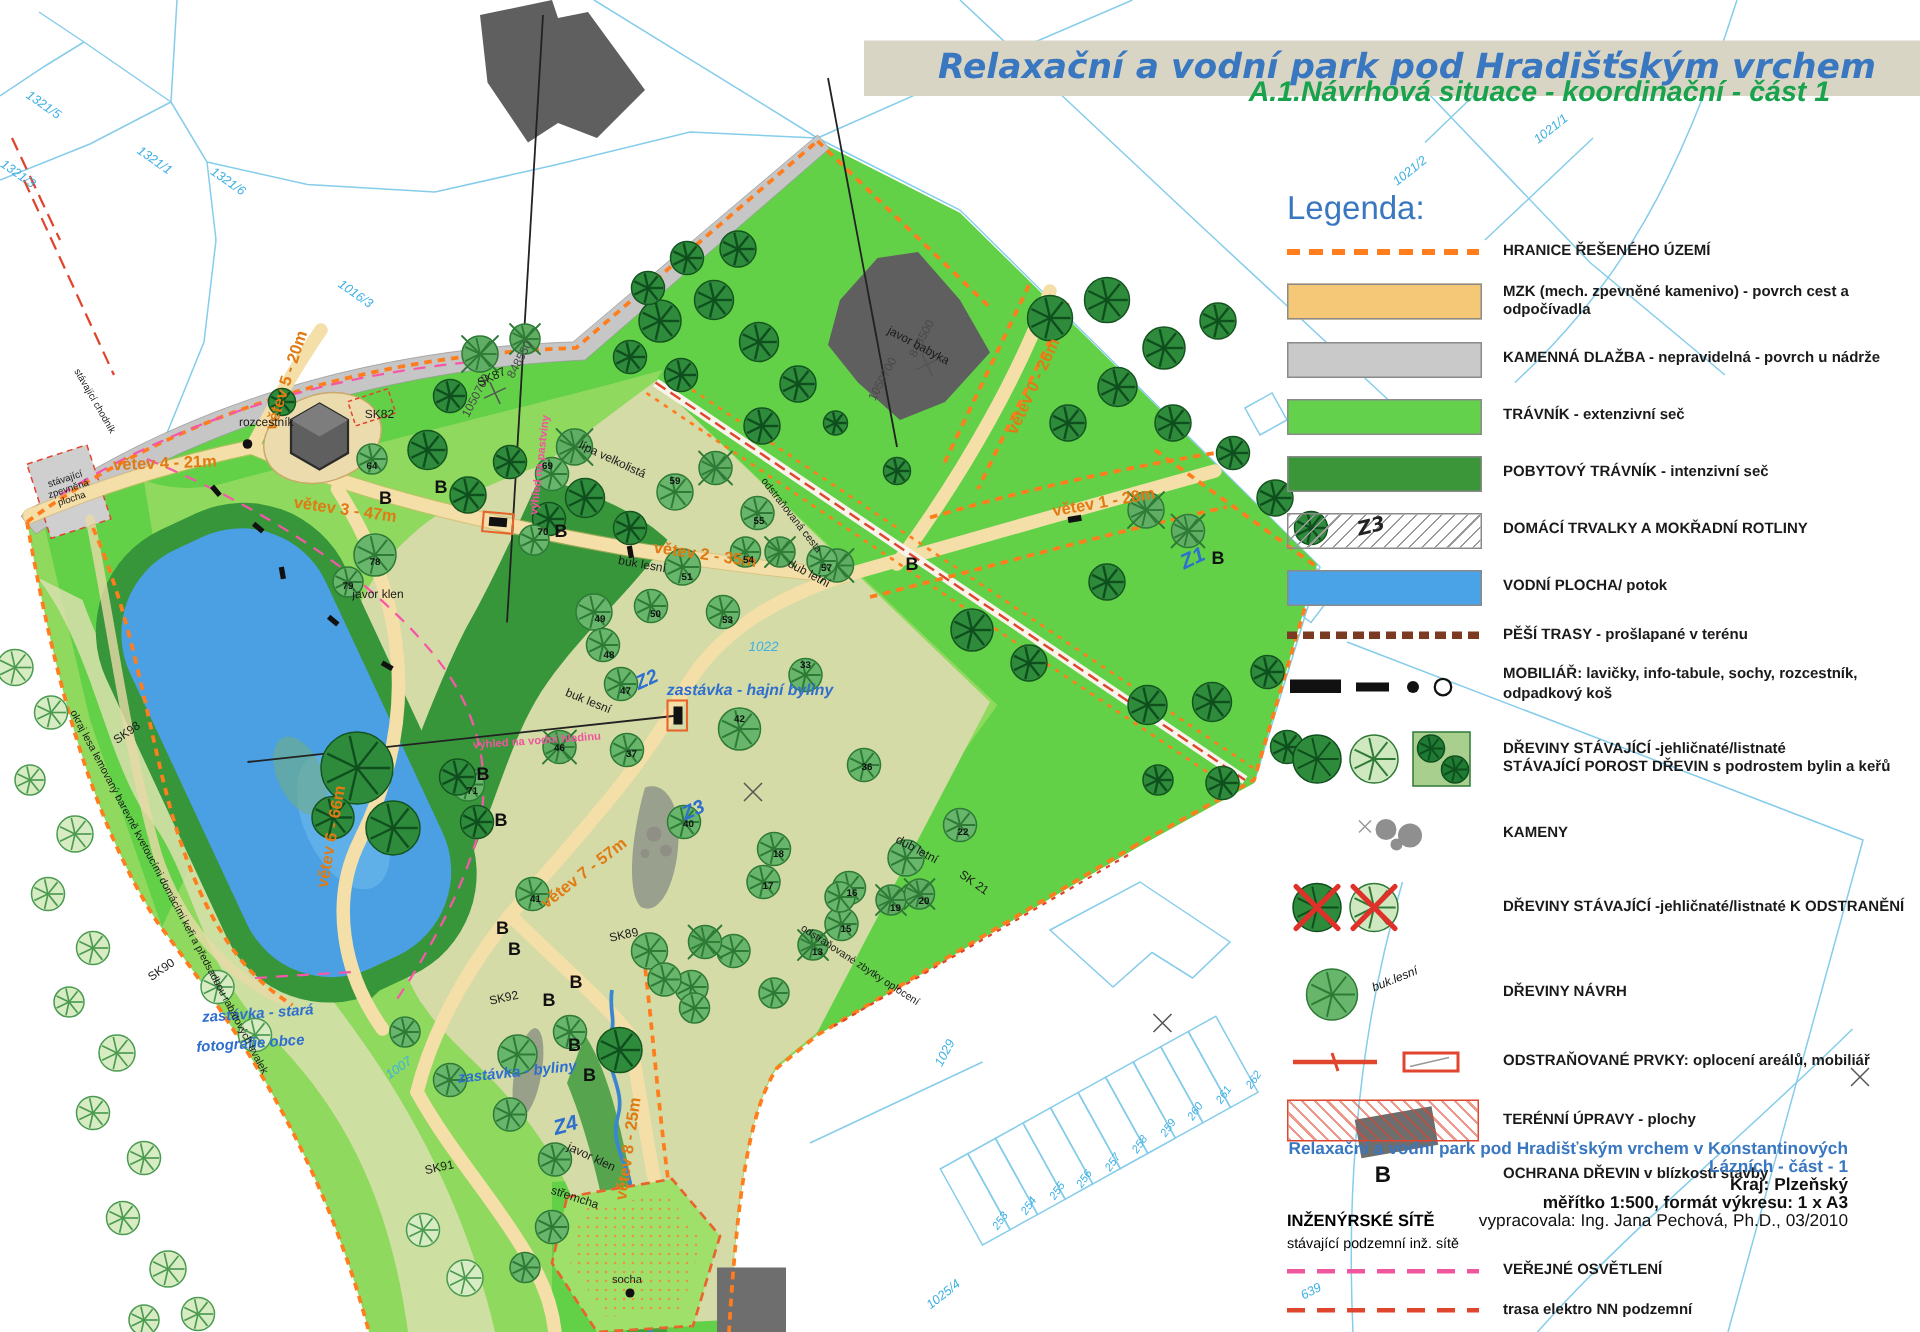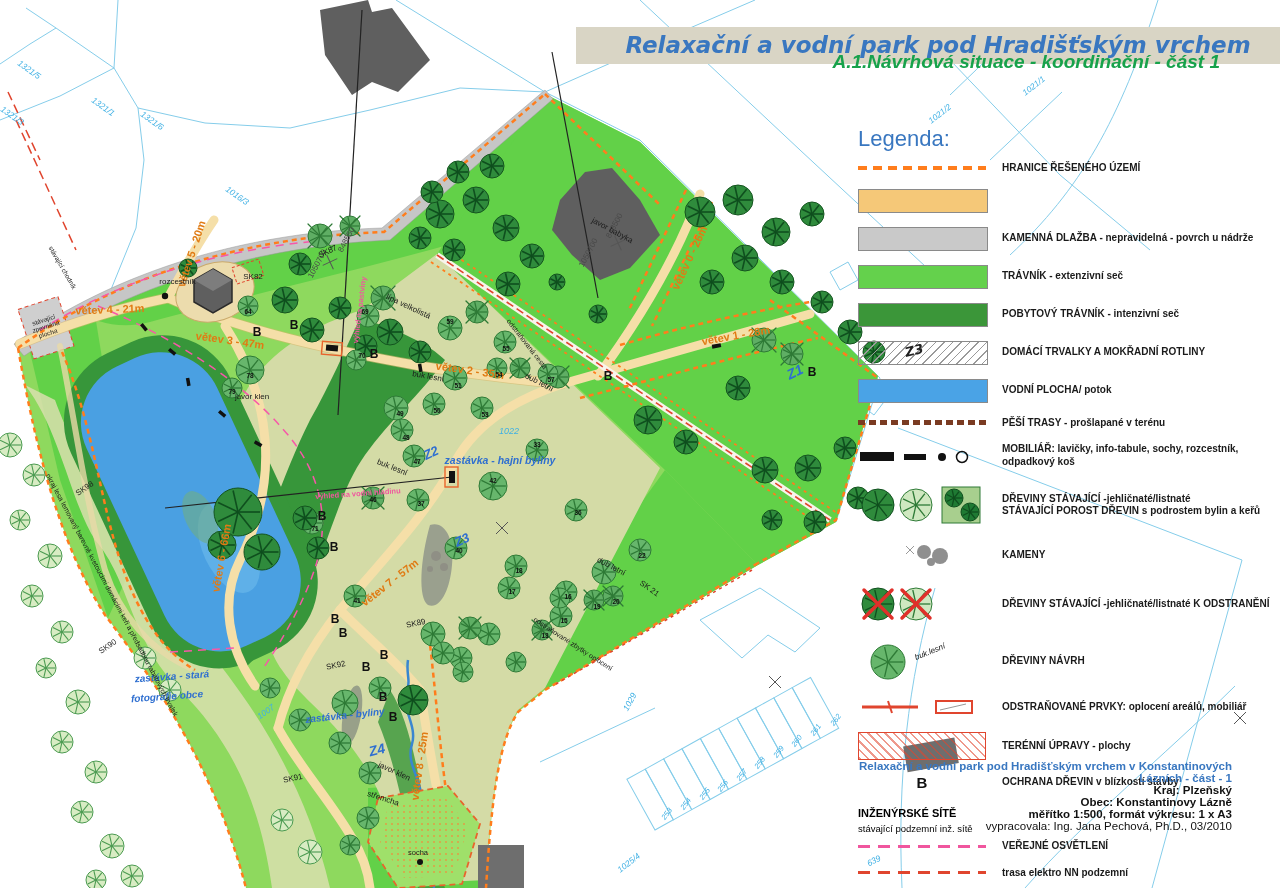--- a/index.html
+++ b/index.html
@@ -1596,20 +1596,21 @@
         <div class="lrow">
           <div class="lsw">
             <div class="sw-line dash-o"></div>
           </div>
           <div class="ltx">HRANICE ŘEŠENÉHO ÚZEMÍ</div>
         </div>
         <div class="lrow">
           <div class="lsw">
             <div class="sw-fill" style="background:#f5c878"></div>
           </div>
+          <div class="ltx">MZK  (mech. zpevněné kamenivo) - povrch cest a odpočívadla</div>
         </div>
         <div class="lrow">
           <div class="lsw">
             <div class="sw-fill" style="background:#c9c9c9"></div>
           </div>
           <div class="ltx">KAMENNÁ DLAŽBA - nepravidelná - povrch u nádrže</div>
         </div>
         <div class="lrow">
           <div class="lsw">
             <div class="sw-fill" style="background:#64d14c"></div>
@@ -1799,17 +1800,16 @@
             <div class="ltx">trasa elektro NN podzemní</div>
           </div>
         </div>
     </div>
   </div>
 
   <div id="info">
     <div class="blue">Relaxační a vodní park pod Hradišťským vrchem v Konstantinových</div>
     <div class="blue">Lázních - část - 1</div>
     <div class="blk">Kraj: Plzeňský</div>
-    <div class="blk">Obec: Konstantinovy Lázně</div>
     <div class="blk">měřítko 1:500, formát výkresu: 1 x A3</div>
     <div class="nrm">vypracovala: Ing. Jana Pechová, Ph.D., 03/2010</div>
   </div>
 </div>
 
 </body></html>

